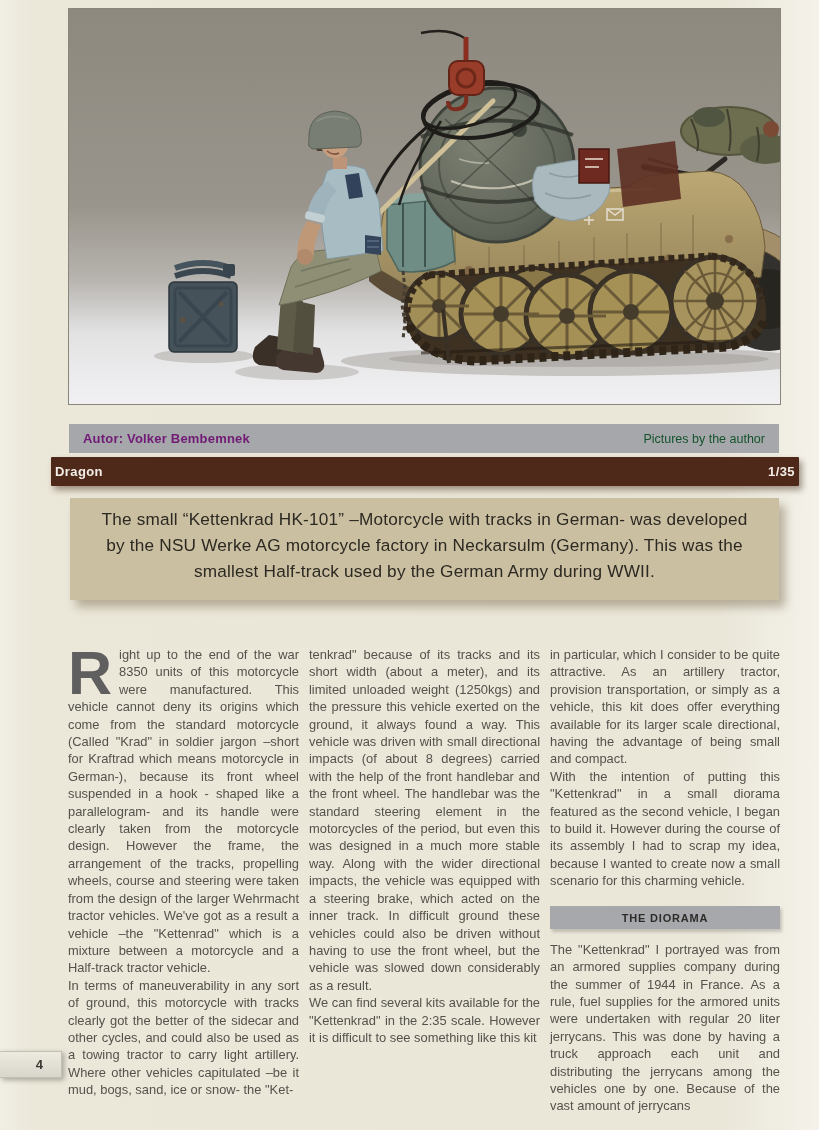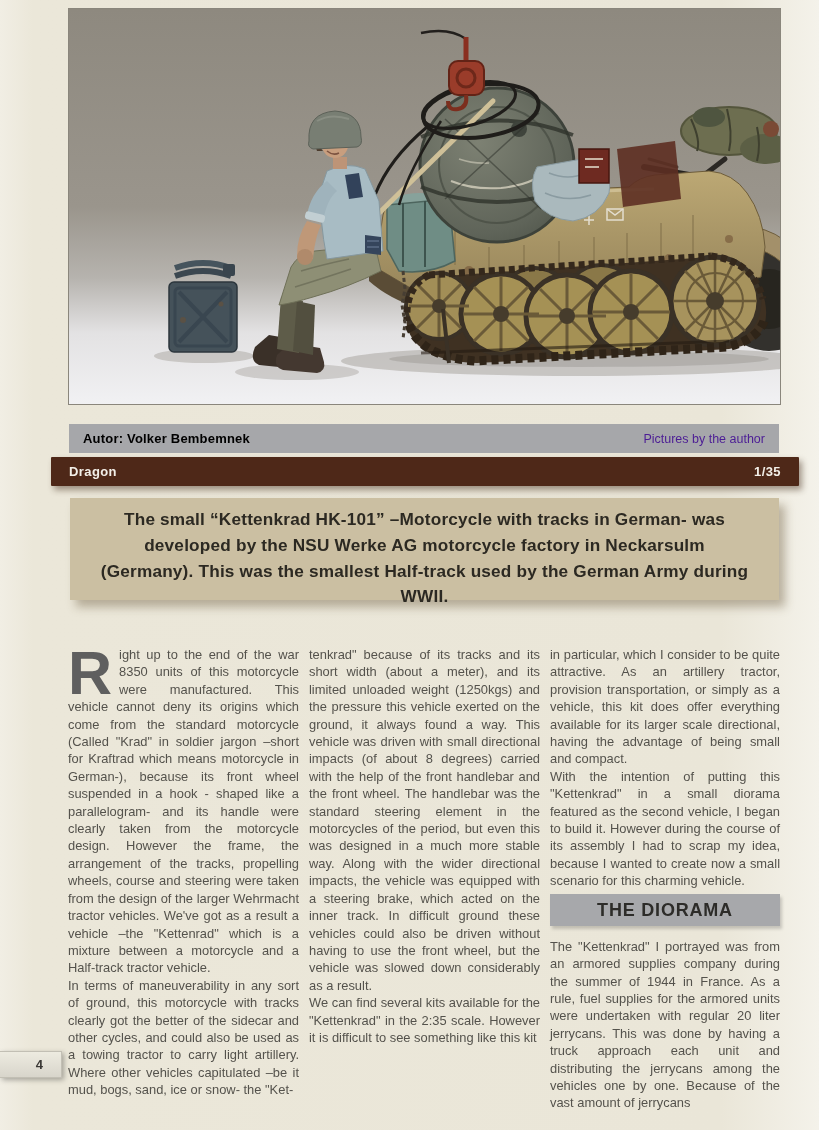--- a/index.html
+++ b/index.html
@@ -16,57 +16,57 @@
     border:1px solid #8a867c;background:#98938a;overflow:hidden;
   }
   .photo svg{display:block;width:711px;height:395px;}
 
   
   .author-bar{
     position:absolute;left:69px;top:424px;width:710px;height:29px;
     background:#a6a7aa;display:flex;align-items:center;justify-content:space-between;
     padding:0 14px;box-sizing:border-box;
   }
-  .author-bar .author{font-weight:bold;font-size:13px;color:#000000;letter-spacing:.2px;}
-  .author-bar .credit{font-size:12.5px;color:#4c1d95;}
+  .author-bar .author{font-weight:bold;font-size:13px;color:#701a75;letter-spacing:.2px;}
+  .author-bar .credit{font-size:12.5px;color:#14532d;}
   .brand-bar{
     position:absolute;left:51px;top:457px;width:748px;height:29px;
     background:#4e2818;display:flex;align-items:center;justify-content:space-between;
-    padding:0 18px;box-sizing:border-box;border-radius:1px;
+    padding:0 4px;box-sizing:border-box;border-radius:1px;
     box-shadow:3px 4px 6px rgba(60,35,18,.45);
   }
   .brand-bar span{font-weight:bold;font-size:13px;color:#f3efe8;letter-spacing:.4px;}
 
   
   .intro-banner{
     position:absolute;left:70px;top:498px;width:709px;height:102px;
     background:#cbbfa2;box-sizing:border-box;padding:9px 26px 0 26px;
     box-shadow:6px 7px 9px rgba(95,75,45,.38);
   }
   .intro-banner p{
-    margin:0;text-align:center;font-weight:bold;font-size:17.2px;line-height:25.8px;
+    margin:0;text-align:center;font-weight:normal;font-size:17.2px;line-height:25.8px;
     color:#2c2922;letter-spacing:.2px;
   }
 
   
   .column{position:absolute;top:646px;width:231px;}
   .col-1{left:68px;}
   .col-2{left:309px;}
   .col-3{left:550px;width:230px;}
   .column p{
     margin:0;font-size:12.9px;line-height:17.4px;color:#54524c;
     text-align:justify;
   }
   .dropcap{
     float:left;font-size:61px;line-height:49px;font-weight:bold;color:#5f5f5f;
     margin:3px 7px 0 0;
   }
   .section-heading{
-    background:#a7a8ab;margin:4px 0 12px 0;padding:6px 0 5px 0;
-    text-align:center;font-weight:bold;font-size:18px;color:#2d2c29;
+    background:#a7a8ab;margin:16px 0 12px 0;padding:6px 0 5px 0;
+    text-align:center;font-weight:bold;font-size:11px;color:#2d2c29;
     letter-spacing:.8px;box-shadow:2px 3px 3px rgba(0,0,0,.18);
   }
 
   
   .page-tab{
     position:absolute;left:0;top:1051px;width:62px;height:27px;
     background:linear-gradient(180deg,#edebe0,#d8d5cb);
     border:1px solid #c2bfb4;border-left:none;
     display:flex;align-items:center;justify-content:flex-end;
     padding-right:18px;box-sizing:border-box;

